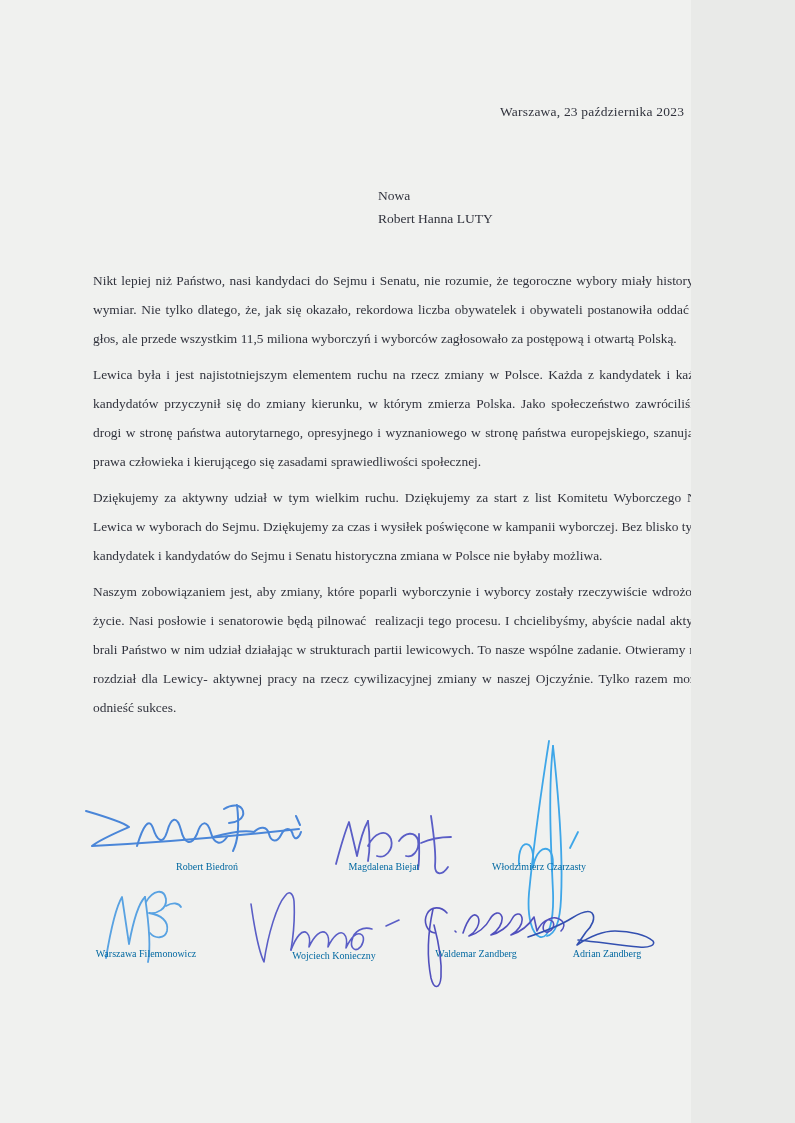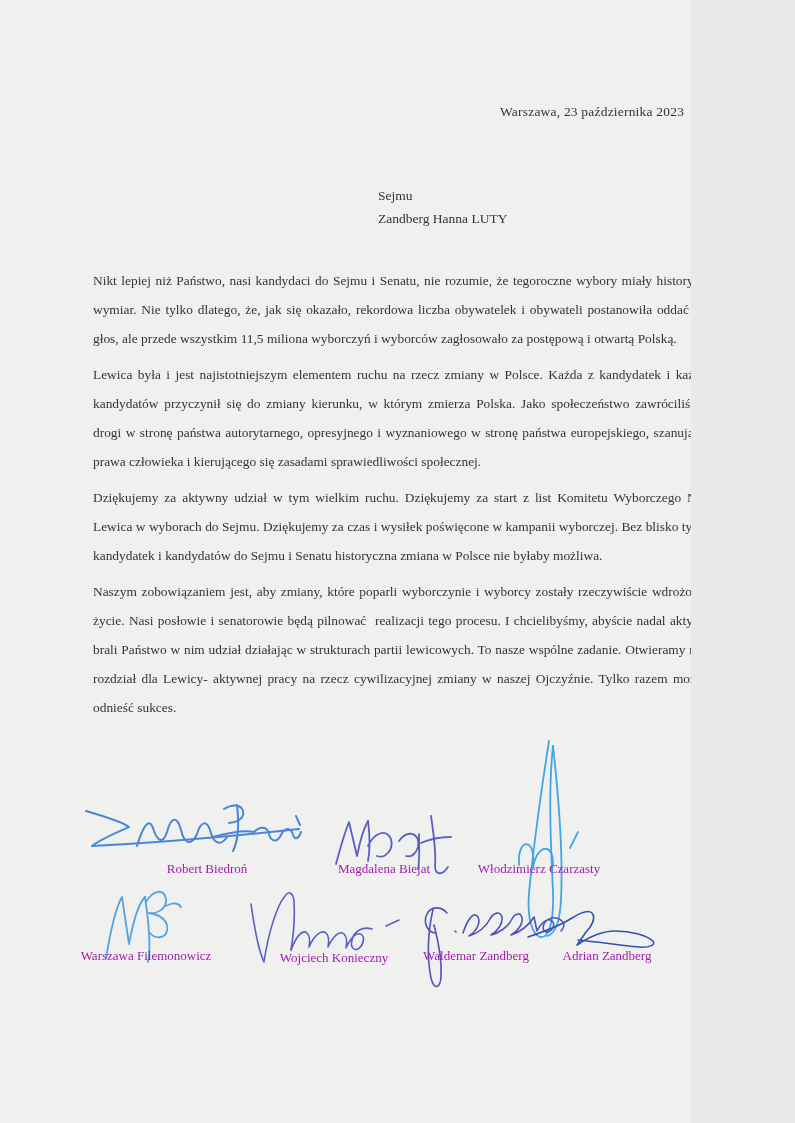--- a/index.html
+++ b/index.html
@@ -23,33 +23,33 @@
     font-size:13.4px; line-height:29px; text-align:justify;margin-left:8px;
   }
   .body-text p { margin:0 0 7px 0; white-space:pre-wrap; }
   .sig-svg { position:absolute; left:0; top:0; pointer-events:none; }
   .sig-svg g { fill:none; stroke-linecap:round; stroke-linejoin:round; }
   .sw20 { stroke-width:2; }
   .sw18 { stroke-width:1.8; }
   .sw16 { stroke-width:1.6; }
   .sig-label {
     position:absolute; transform:translateX(-50%);
-    font-size:13px; white-space:nowrap; color:#a21caf;
+    font-size:10px; white-space:nowrap; color:#0369a1;
   }
 </style>
 </head>
 <body>
 
 <div class="page">
 
   <div class="dateline">Warszawa, 23 października 2023</div>
 
   <div class="addressee">
-    <div>Sejmu</div>
-    <div>Zandberg Hanna LUTY</div>
+    <div>Nowa</div>
+    <div>Robert Hanna LUTY</div>
   </div>
 
   <div class="body-text">
     <p>Nikt lepiej niż Państwo, nasi kandydaci do Sejmu i Senatu, nie rozumie, że tegoroczne wybory miały historyczny wymiar. Nie tylko dlatego, że, jak się okazało, rekordowa liczba obywatelek i obywateli postanowiła oddać swój głos, ale przede wszystkim 11,5 miliona wyborczyń i wyborców zagłosowało za postępową i otwartą Polską.</p>
     <p>Lewica była i jest najistotniejszym elementem ruchu na rzecz zmiany w Polsce. Każda z kandydatek i każdy z kandydatów przyczynił się do zmiany kierunku, w którym zmierza Polska. Jako społeczeństwo zawróciliśmy z drogi w stronę państwa autorytarnego, opresyjnego i wyznaniowego w stronę państwa europejskiego, szanującego prawa człowieka i kierującego się zasadami sprawiedliwości społecznej.</p>
     <p>Dziękujemy za aktywny udział w tym wielkim ruchu. Dziękujemy za start z list Komitetu Wyborczego Nowa Lewica w wyborach do Sejmu. Dziękujemy za czas i wysiłek poświęcone w kampanii wyborczej. Bez blisko tysiąca kandydatek i kandydatów do Sejmu i Senatu historyczna zmiana w Polsce nie byłaby możliwa.</p>
     <p>Naszym zobowiązaniem jest, aby zmiany, które poparli wyborczynie i wyborcy zostały rzeczywiście wdrożone w życie. Nasi posłowie i senatorowie będą pilnować  realizacji tego procesu. I chcielibyśmy, abyście nadal aktywnie brali Państwo w nim udział działając w strukturach partii lewicowych. To nasze wspólne zadanie. Otwieramy nowy rozdział dla Lewicy- aktywnej pracy na rzecz cywilizacyjnej zmiany w naszej Ojczyźnie. Tylko razem możemy odnieść sukces.</p>
   </div>
 
   <svg class="sig-svg" width="795" height="1123" viewBox="0 0 795 1123">

